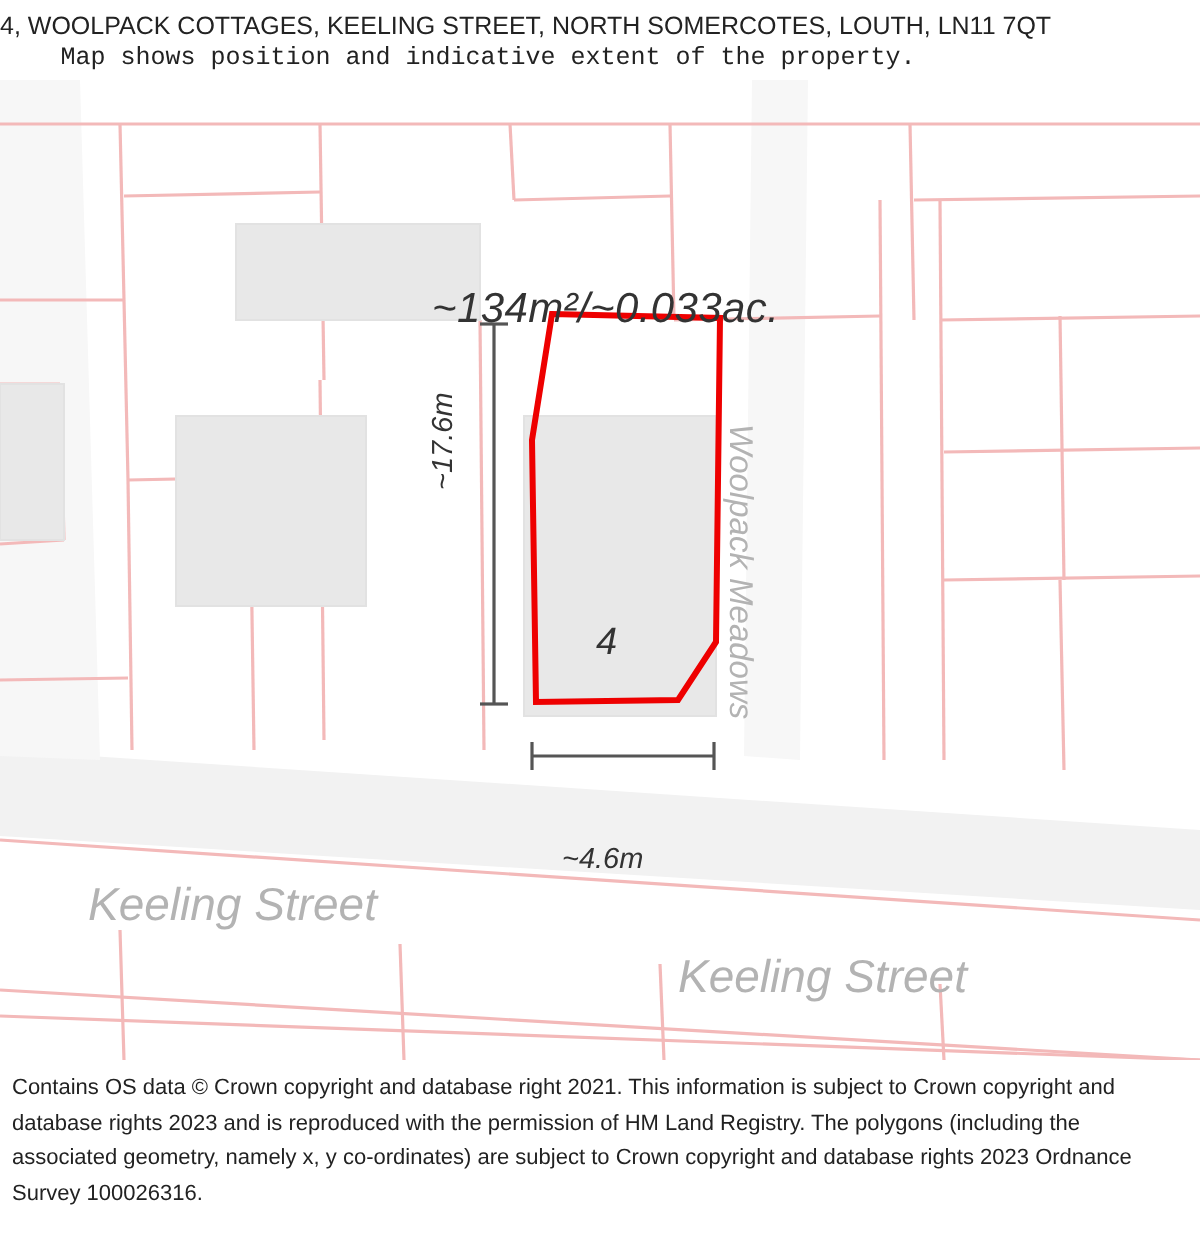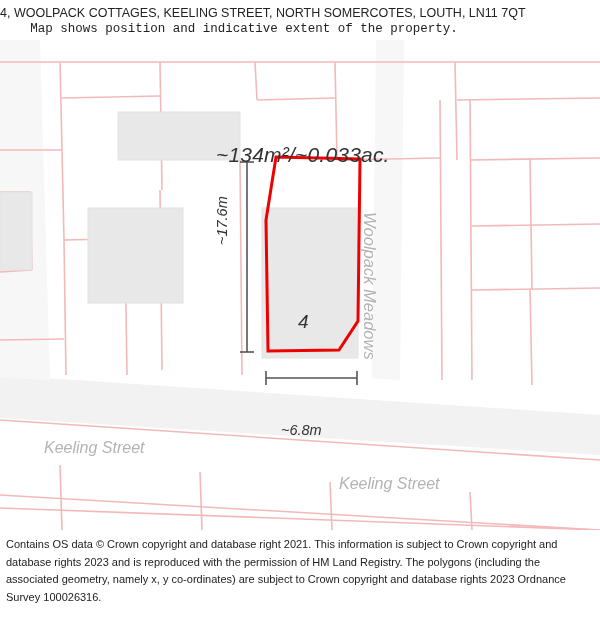--- a/index.html
+++ b/index.html
@@ -81,21 +81,21 @@
     position: absolute;
     left: 281px;
     top: 382px;
     font-size: 14.5px;
     color: #333333;
     white-space: nowrap;
   }
   .street-label {
     position: absolute;
     color: #b3b3b3;
-    font-size: 16px;
+    font-size: 23px;
     white-space: nowrap;
   }
   .street-keeling-1 {
     left: 44px;
     top: 399px;
   }
   .street-keeling-2 {
     left: 339px;
     top: 435px;
   }
@@ -190,21 +190,21 @@
         <line x1="266" y1="331" x2="266" y2="345"></line>
         <line x1="357" y1="331" x2="357" y2="345"></line>
       </g>
 
       <polygon points="276,117 360,119 358,281 339,310 268,311 266,180" fill="none" stroke="#ee0000" stroke-width="3"></polygon>
     </svg>
 
     <div class="area-label">~134m²/~0.033ac.</div>
     <div class="plot-number">4</div>
     <div class="dim-vertical">~17.6m</div>
-    <div class="dim-horizontal">~6.8m</div>
+    <div class="dim-horizontal">~4.6m</div>
 
     <div class="street-label street-keeling-1">Keeling Street</div>
     <div class="street-label street-keeling-2">Keeling Street</div>
     <div class="street-label street-woolpack">Woolpack Meadows</div>
   </div>
 
   <div class="footer">Contains OS data © Crown copyright and database right 2021. This information is subject to Crown copyright and database rights 2023 and is reproduced with the permission of HM Land Registry. The polygons (including the associated geometry, namely x, y co-ordinates) are subject to Crown copyright and database rights 2023 Ordnance Survey 100026316.</div>
 
 </div>
 

